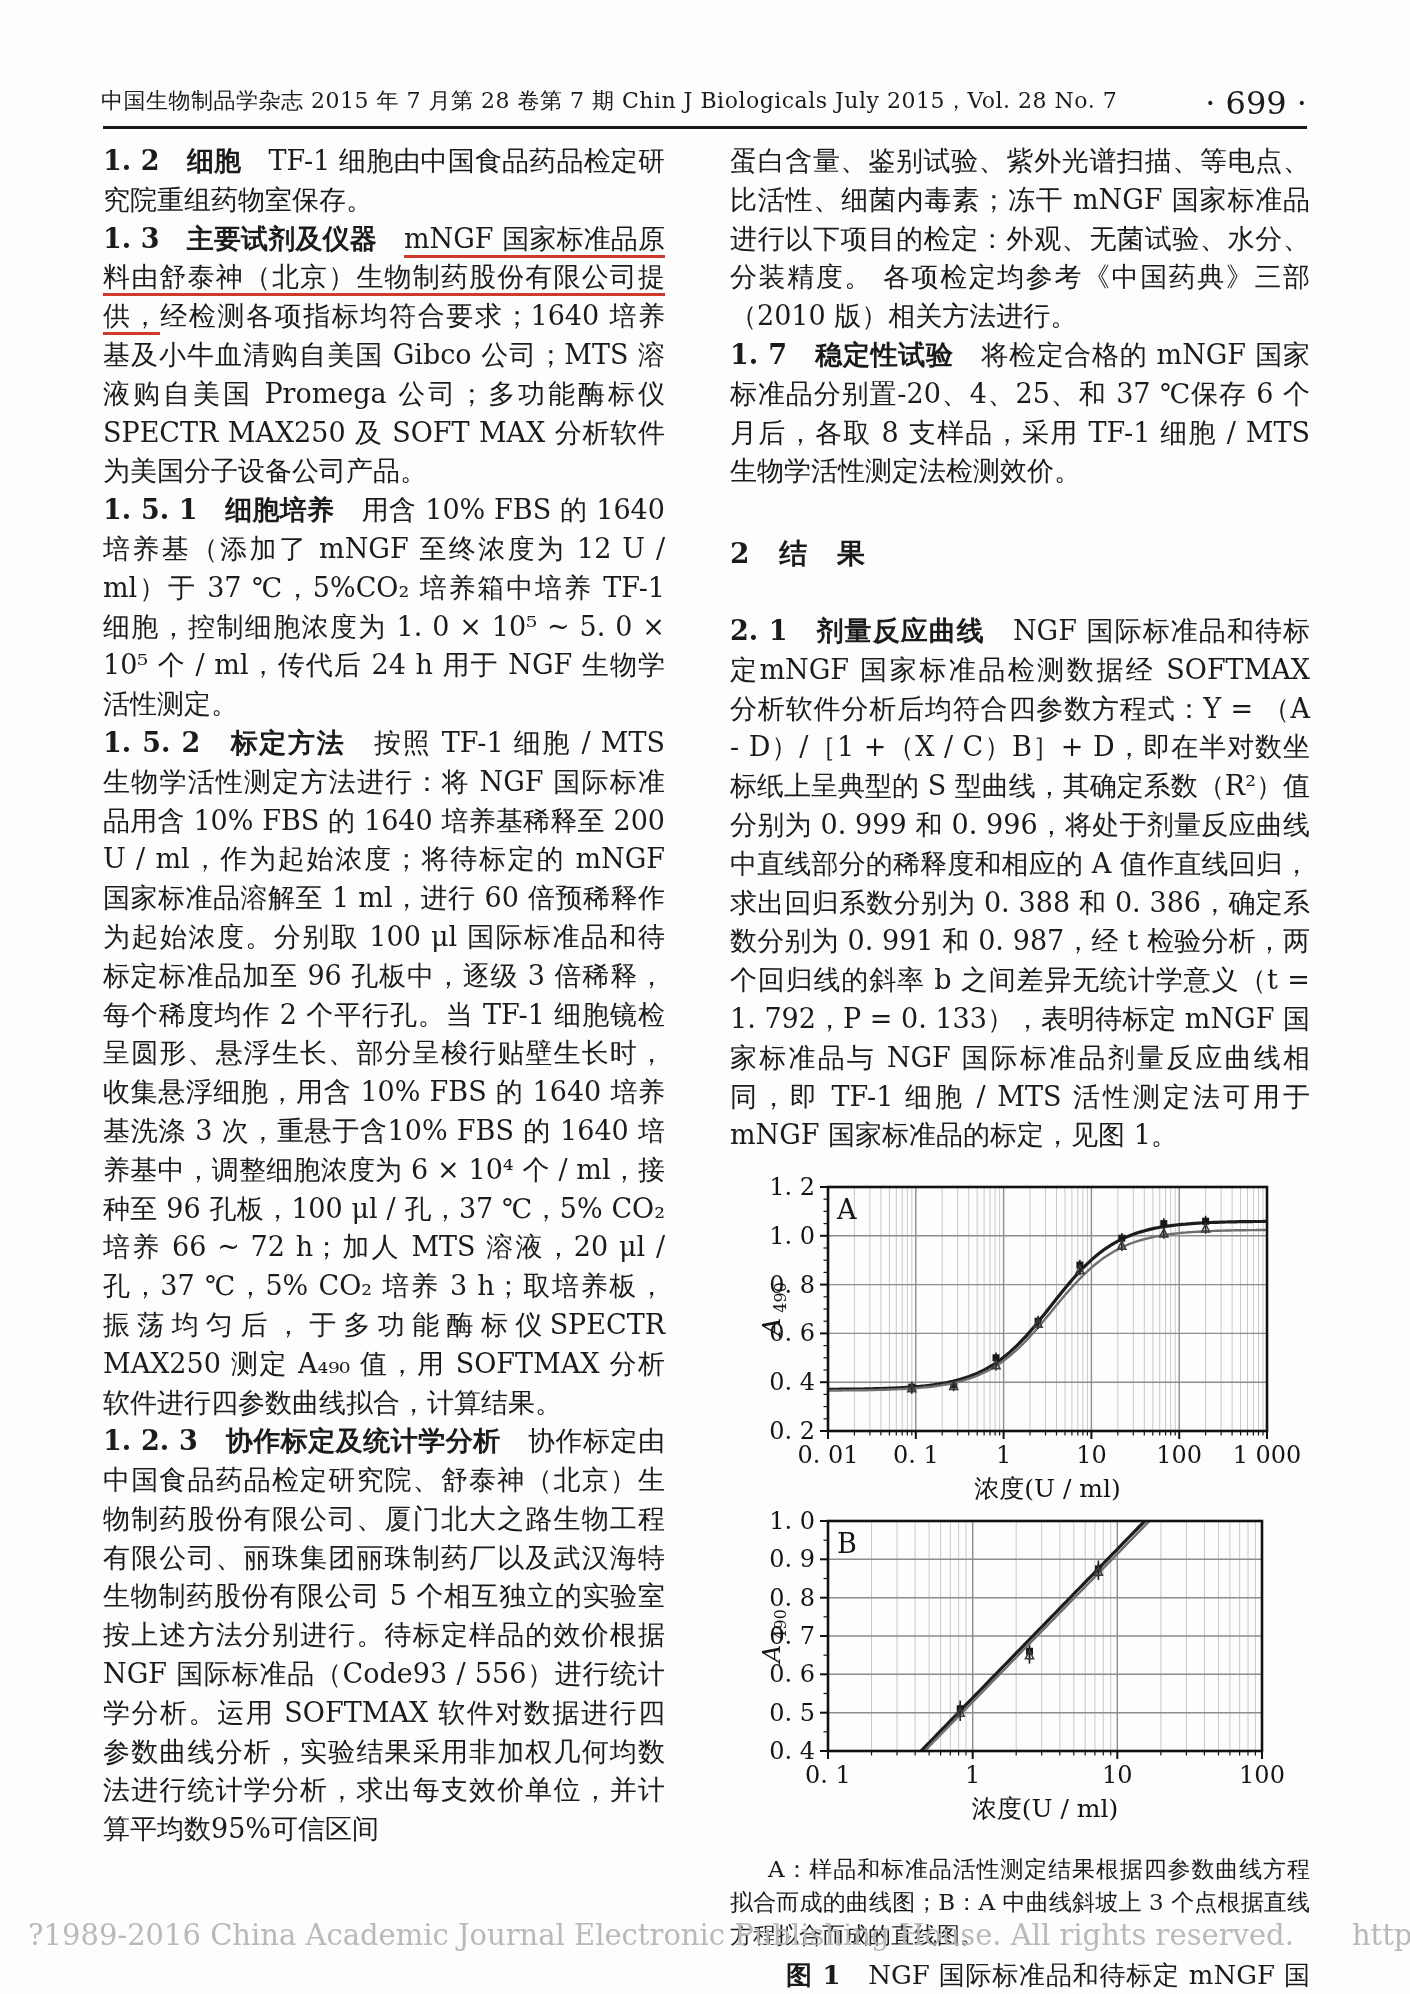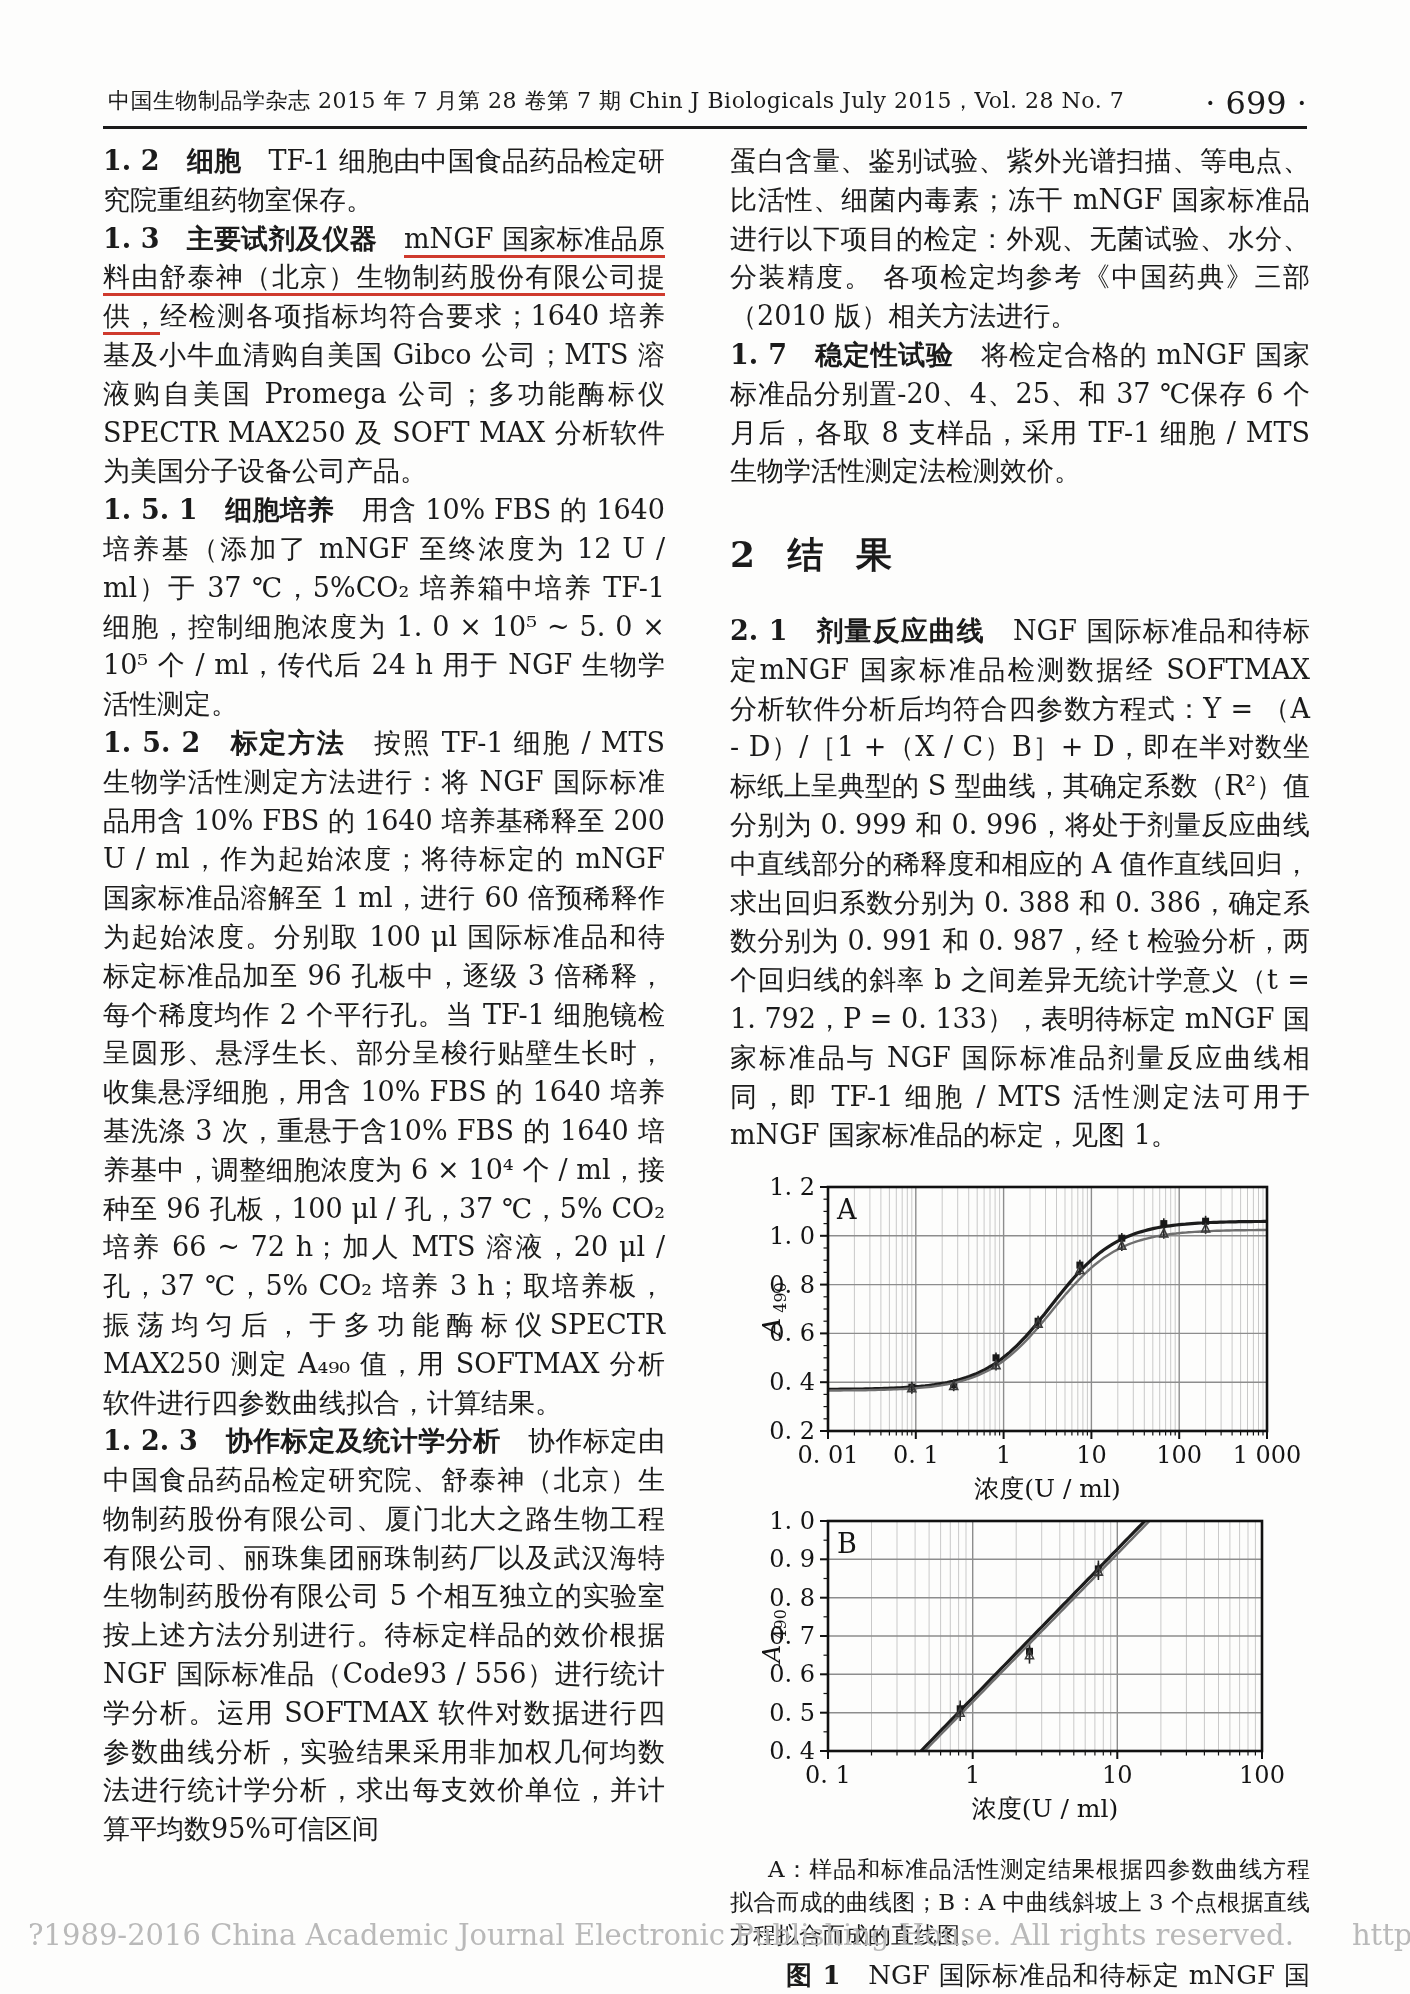--- a/index.html
+++ b/index.html
@@ -1,30 +1,30 @@
 <!DOCTYPE html>
 <html><head>
 <meta charset="utf-8">
 <style>
   html,body{margin:0;padding:0;background:#e8e8e8;}
   .page{
     position:relative;width:1410px;height:1994px;background:#fdfdfc;
     font-family:"DejaVu Serif","Liberation Serif",serif;color:#1b1b1b;
     overflow:hidden;margin:0 auto;
   }
-  .hdr-journal{position:absolute;left:108px;top:86px;font-size:22px;letter-spacing:.5px;white-space:nowrap;}
+  .hdr-journal{position:absolute;left:101px;top:86px;font-size:22px;letter-spacing:.5px;white-space:nowrap;}
   .hdr-page{position:absolute;right:103px;top:84px;font-size:32px;}
   .hdr-rule{position:absolute;left:103px;top:126px;width:1204px;height:2.5px;background:#1b1b1b;}
   .col{position:absolute;top:142px;font-size:27px;line-height:38.8px;}
   .col-left{left:103px;width:562px;}
   .col-right{left:730px;width:580px;}
   .para{margin:0;text-align:justify;}
   .b{font-weight:bold;}
   .redline{border-bottom:3px solid #cf3a2d;padding-bottom:1px;}
-  .h2{font-weight:bold;font-size:36px;letter-spacing:10px;margin:44px 0 38px 0;text-align:left;}
+  .h2{font-weight:bold;font-size:28px;letter-spacing:10px;margin:44px 0 38px 0;text-align:left;}
   .figure{margin-top:18px;}
   .chart{display:block;}
   .chart text{fill:#141414;}
   .fignote{font-size:23px;line-height:33px;text-indent:38px;margin-top:26px;}
   .figcap{font-size:26px;line-height:38px;text-indent:56px;margin-top:4px;}
   .footer{position:absolute;left:28px;top:1918px;width:1360px;font-size:29px;color:#b9b9b9;
           font-family:"DejaVu Serif","Liberation Serif",serif;white-space:nowrap;}
   .footer .url{margin-left:58px;}
 </style>
 </head>

